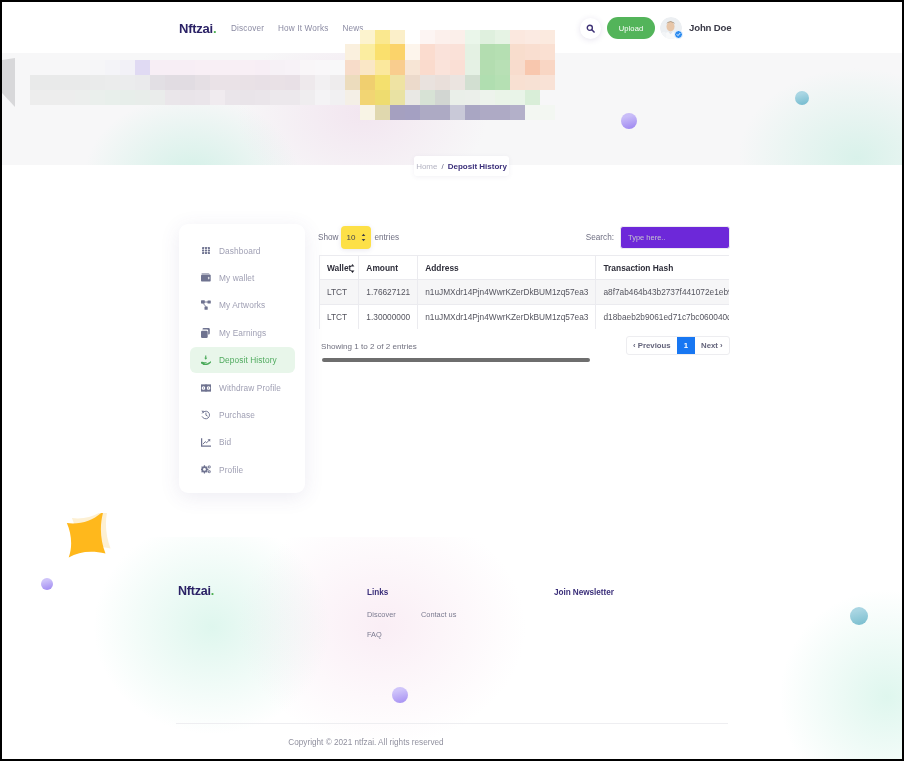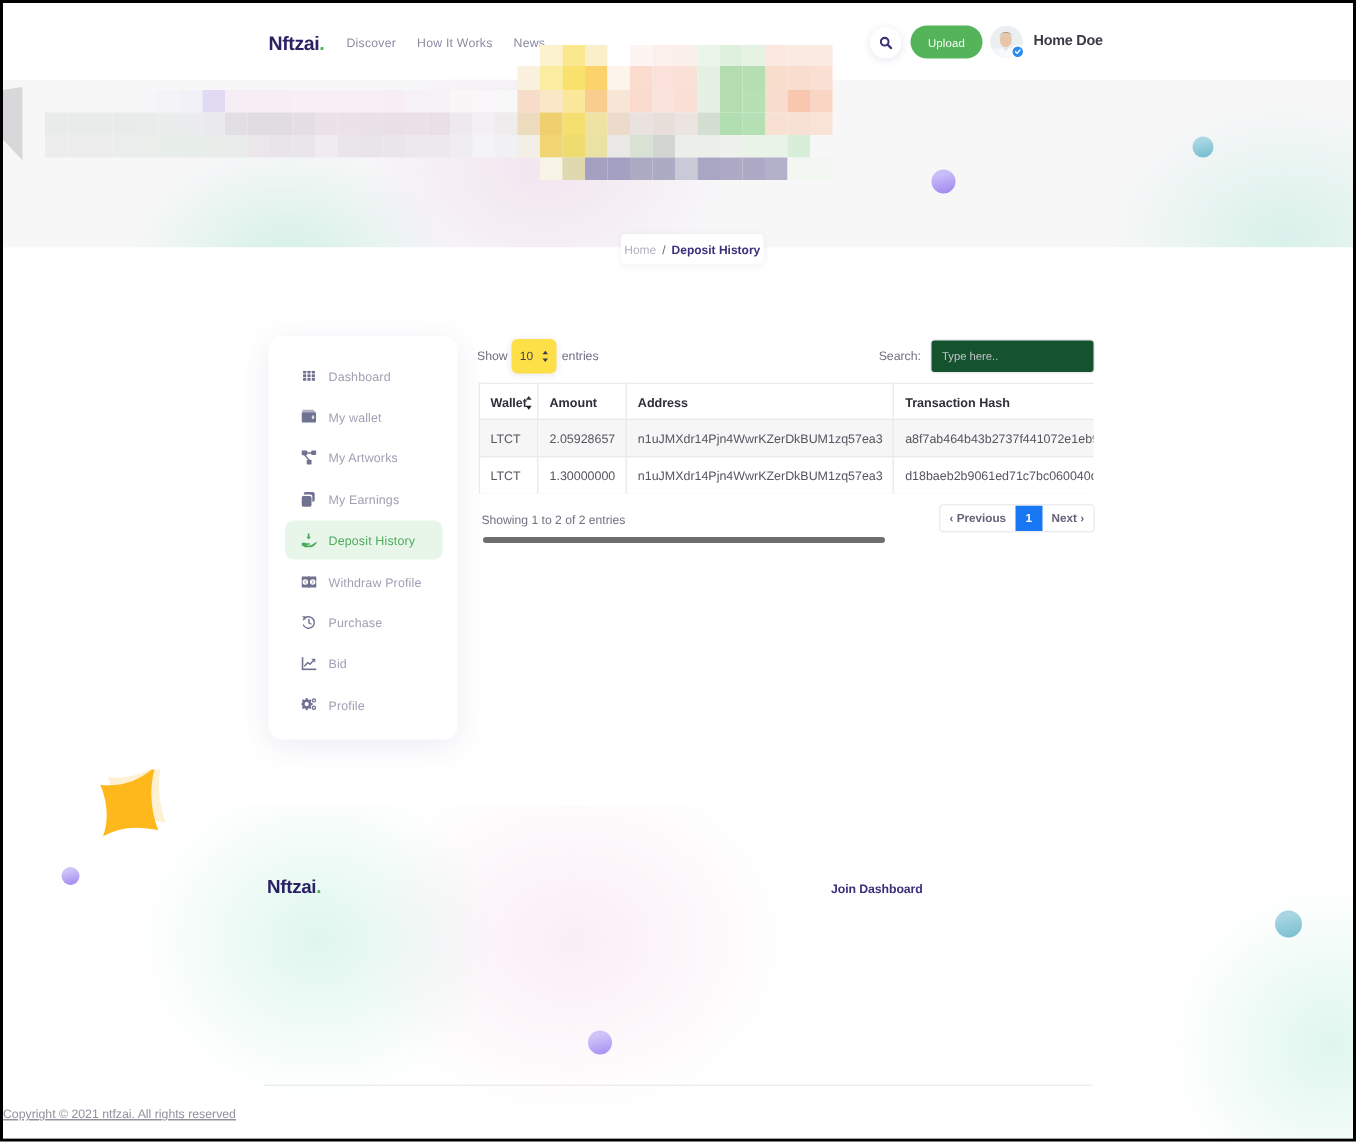--- a/index.html
+++ b/index.html
@@ -61,21 +61,21 @@
 
 .tpanel{position:absolute;left:316px;top:60px;width:412px;}
 .tablewrap{position:absolute;left:3px;top:92px;width:409px;height:74px;overflow:hidden;}
 .showrow{position:absolute;left:0;top:0;height:24px;display:flex;align-items:center;}
 .showrow .t{font-size:8.2px;color:#6f6f82;}
 .selbox{width:30px;height:23px;border-radius:4px;background:#fde047;box-shadow:0 1px 5px rgba(80,70,140,.13);
   margin:0 3px;display:flex;align-items:center;justify-content:space-between;padding:0 5px;}
 .selbox .v{font-size:8px;color:#44444f;}
 .searchwrap{position:absolute;right:0;top:0;height:24px;display:flex;align-items:center;}
 .searchwrap .lbl{font-size:8.2px;color:#6f6f82;margin-right:6px;}
-.searchwrap .inp{width:110px;height:23px;border:1px solid #ececf1;border-radius:3px;background:#14532d;
+.searchwrap .inp{width:110px;height:23px;border:1px solid #ececf1;border-radius:3px;background:#6d28d9;
   font-size:7.5px;color:#c4c4ce;padding:0 7px;display:flex;align-items:center;}
 .tablewrap{position:absolute;left:1px;top:30px;width:410px;height:74px;overflow:hidden;}
 table{position:absolute;left:0;top:0;border-collapse:collapse;table-layout:fixed;}
 th{font-size:8.4px;font-weight:bold;color:#2e2e3a;text-align:left;padding:0 7px;border:1px solid #ebebef;
   white-space:nowrap;position:relative;height:24px;overflow:hidden;}
 td{font-size:8.3px;color:#55555f;padding:0 7px;border:1px solid #ebebef;white-space:nowrap;height:25px;overflow:hidden;}
 tr.odd td{background:#f6f6f7;}
 .sorticon{position:absolute;left:30px;top:7px;}
 .tinfo{position:absolute;left:3px;top:117px;font-size:8.1px;color:#70707f;}
 .pager{position:absolute;left:308px;top:111px;height:19px;border:1px solid #ededf0;border-radius:3px;display:flex;background:#fff;overflow:hidden;}
@@ -101,21 +101,21 @@
 .fh{font-size:8.2px;font-weight:bold;color:#3b2f7a;letter-spacing:-.05px;}
 .flinks{margin-top:13px;font-size:7.4px;color:#7b7b90;}
 .fr{position:absolute;left:552px;top:51px;width:190px;}
 .fdesc{margin-top:15px;font-size:7.6px;color:#76768a;line-height:12.6px;width:161px;}
 .femail{margin-top:21px;width:173px;height:24px;border:1px solid #eeeef2;border-radius:12px;background:#fff;
   display:flex;align-items:center;padding-left:12px;position:relative;}
 .femail .ph{font-size:7.4px;color:#b9b9c5;}
 .fgo{position:absolute;right:5px;top:4px;width:16px;height:16px;border-radius:50%;background:#4aa94f;
   display:flex;align-items:center;justify-content:center;}
 .fdiv{position:absolute;left:174px;top:186px;width:552px;height:1px;background:#eeeef1;}
-.fcopy{position:absolute;left:0;top:201px;width:728px;text-align:left;font-size:8.2px;color:#91919f;text-decoration:underline;}
+.fcopy{position:absolute;left:0;top:201px;width:728px;text-align:center;font-size:8.2px;color:#91919f;}
 </style>
 </head>
 <body>
 
 <div class="frame">
 
   <div class="hero">
     <div class="heroblob hg1"></div>
     <div class="heroblob hp1"></div>
     <div class="heroblob hg2"></div>
@@ -301,21 +301,21 @@
           <path d="M17.6 30.6 L22 36 L26.6 30.6 L25.2 29.6 L22 32.6 L19 29.6 Z" fill="#dfe3e8"></path>
           <ellipse cx="8" cy="38" rx="5" ry="7" fill="#f3f5f7"></ellipse>
         </g>
       </svg>
     </div>
     <div class="badge">
       <svg width="5" height="5" viewBox="0 0 10 10">
           <path d="M2 5 L4 7.2 L8 2.6" stroke="#fff" stroke-width="1.8" fill="none" stroke-linecap="round" stroke-linejoin="round"></path>
         </svg>
     </div>
-    <div class="uname">Home Doe</div>
+    <div class="uname">John Doe</div>
   </div>
 
   <div class="crumb">
     <span class="h">Home</span>
     <span class="s">/</span>
     <span class="c">Deposit History</span>
   </div>
 
   <div class="main">
     <div class="sidecard" id="sidebar">
@@ -465,21 +465,21 @@
                     <path d="M3 11.5 L5.3 8.4 L0.7 8.4 Z" fill="#1d1d28"></path>
                   </svg></th>
                 <th style="width: 61px;"><span>Amount</span></th>
                 <th style="width: 164px;"><span>Address</span></th>
                 <th style="width: 190px;"><span>Transaction Hash</span></th>
               </tr>
             </thead>
             <tbody id="tb">
               <tr class="odd">
                 <td>LTCT</td>
-                <td>2.05928657</td>
+                <td>1.76627121</td>
                 <td>n1uJMXdr14Pjn4WwrKZerDkBUM1zq57ea3</td>
                 <td>a8f7ab464b43b2737f441072e1eb948</td>
               </tr>
               <tr class="even">
                 <td>LTCT</td>
                 <td>1.30000000</td>
                 <td>n1uJMXdr14Pjn4WwrKZerDkBUM1zq57ea3</td>
                 <td>d18baeb2b9061ed71c7bc060040d4</td>
               </tr>
             </tbody>
@@ -496,22 +496,32 @@
   </div>
 
   <div class="footer">
     <div class="fcontent">
       <div class="fblob g1"></div>
       <div class="fblob p1"></div>
       <div class="fblob g2"></div>
       <div class="fl">
         <div class="flogo"><span>Nftzai</span><span class="dot">.</span></div>
       </div>
+      <div class="fm">
+        <div class="fh">Links</div>
+        <div class="flinks" id="flinks">
+            <div style="display:flex">
+              <span style="width:54px">Discover</span>
+              <span>Contact us</span>
+            </div>
+            <div style="margin-top:11px">FAQ</div>
+          </div>
+      </div>
       <div class="fr">
-        <div class="fh">Join Dashboard</div>
+        <div class="fh">Join Newsletter</div>
       </div>
       <div class="fdiv"></div>
       <div class="fcopy">Copyright © 2021 ntfzai. All rights reserved</div>
     </div>
   </div>
 <div class="ball" style="left: 619px; top: 111px; width: 16px; height: 16px; background: linear-gradient(165deg, rgb(201, 189, 248) 0%, rgb(201, 189, 248) 25%, rgb(155, 131, 240) 100%);"></div>
     <div class="ball" style="left: 793px; top: 89px; width: 14px; height: 14px; background: linear-gradient(165deg, rgb(169, 214, 227) 0%, rgb(169, 214, 227) 25%, rgb(111, 185, 205) 100%);"></div>
     <div class="ball" style="left: 39px; top: 576px; width: 12px; height: 12px; background: linear-gradient(165deg, rgb(205, 194, 249) 0%, rgb(205, 194, 249) 25%, rgb(157, 134, 241) 100%);"></div>
     <div class="ball" style="left: 848px; top: 605px; width: 18px; height: 18px; background: linear-gradient(165deg, rgb(168, 213, 226) 0%, rgb(168, 213, 226) 25%, rgb(118, 188, 205) 100%);"></div>
     <div class="ball" style="left: 390px; top: 685px; width: 16px; height: 16px; background: linear-gradient(165deg, rgb(207, 196, 250) 0%, rgb(207, 196, 250) 25%, rgb(164, 141, 242) 100%);"></div>

